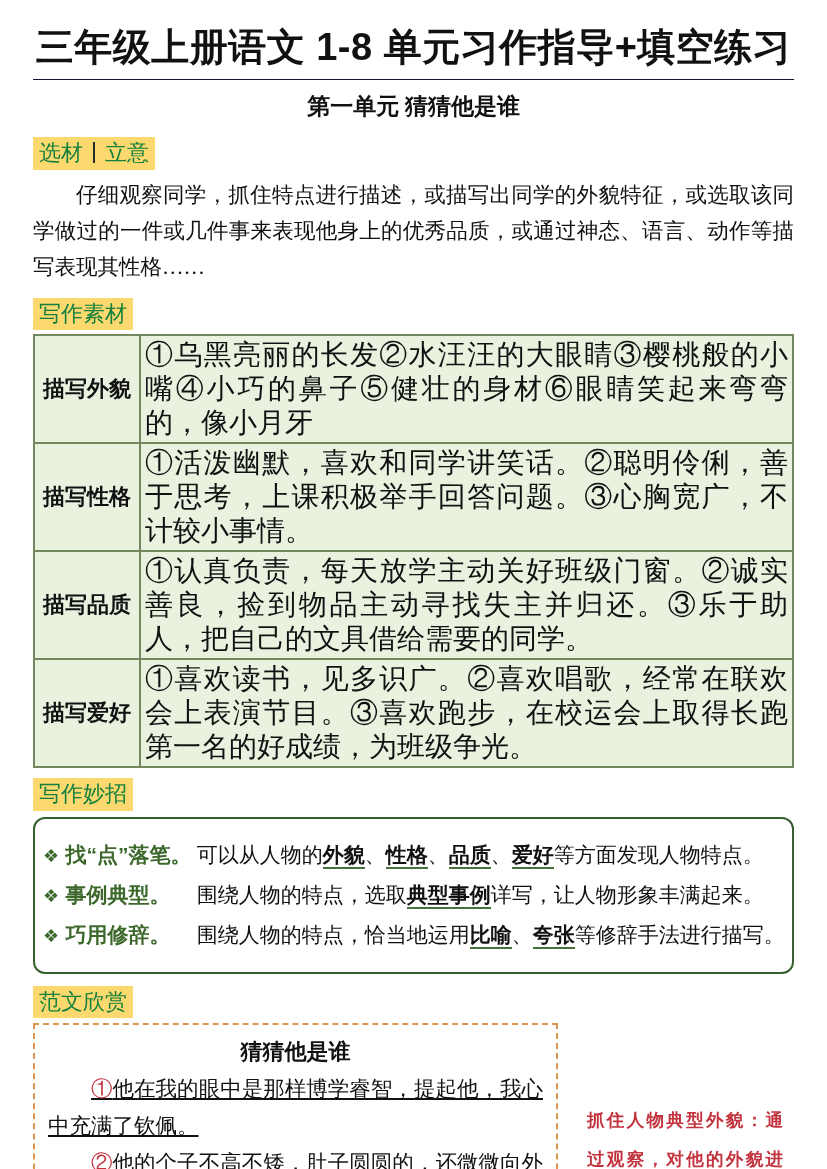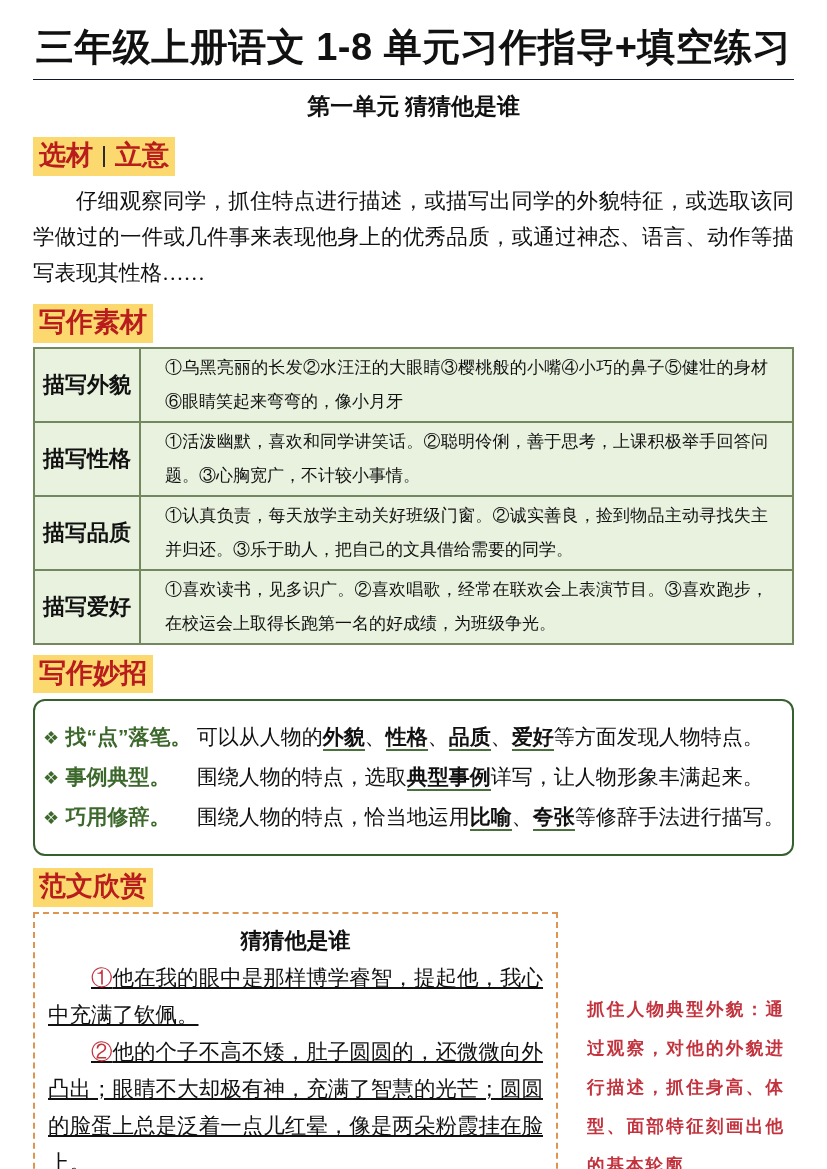--- a/index.html
+++ b/index.html
@@ -29,25 +29,25 @@
     font-weight: 700;
     text-align: center;
     margin: 11px 0 15px 0;
   }
 
   
   .section-label {
     display: inline-block;
     background: #fbd96e;
     font-family: "Liberation Sans", sans-serif;
-    font-weight: 700;
-    font-size: 27px;
+    font-weight: 400;
+    font-size: 22px;
     line-height: 1.25;
     padding: 2px 6px 3px 6px;
-    color: #b91c1c;
+    color: #15803d;
   }
   .vbar {
     display: inline-block;
     width: 2px; height: 21px;
     background: #2b2b2b;
     margin: 0 10px;
     vertical-align: -3px;
   }
 
   
@@ -70,23 +70,23 @@
     border: 2px solid #74885f;
   }
   table.material th {
     width: 104px;
     font-size: 22px;
     font-weight: 700;
     text-align: center;
     padding: 2px 0;
   }
   table.material td {
-    font-size: 17px;
+    font-size: 28px;
     line-height: 34px;
-    padding: 2px 24px;
+    padding: 2px 4px;
     text-align: justify;
   }
 
   
   .tips-box {
     border: 2px solid #37602f;
     border-radius: 12px;
     padding: 12px 6px 12px 6px;
     margin: 6px 0 12px 0;
   }

